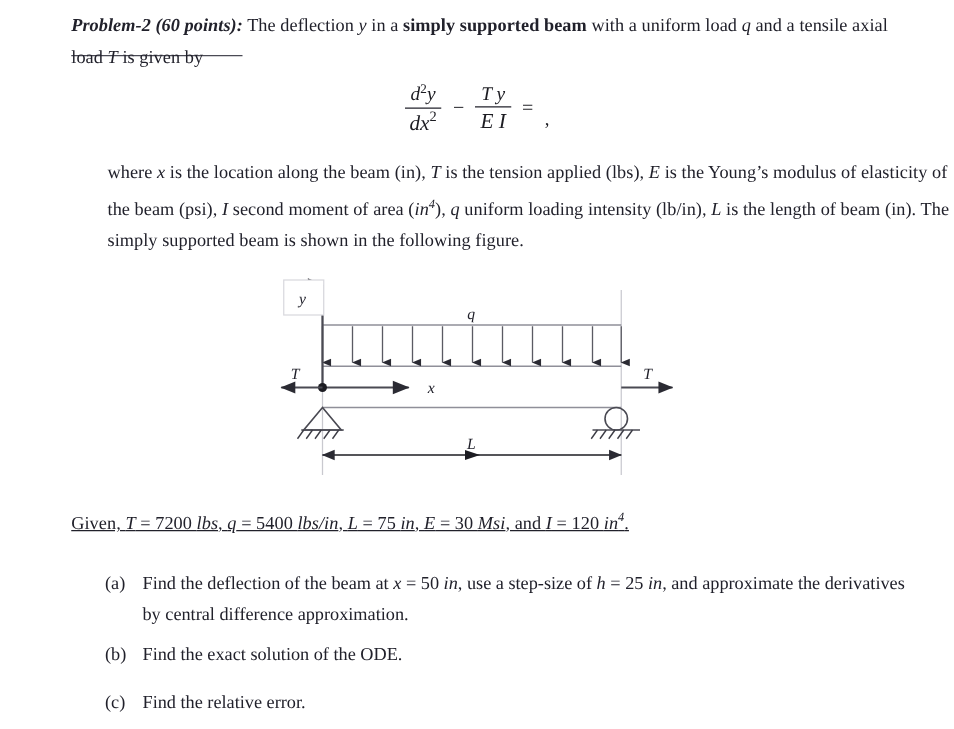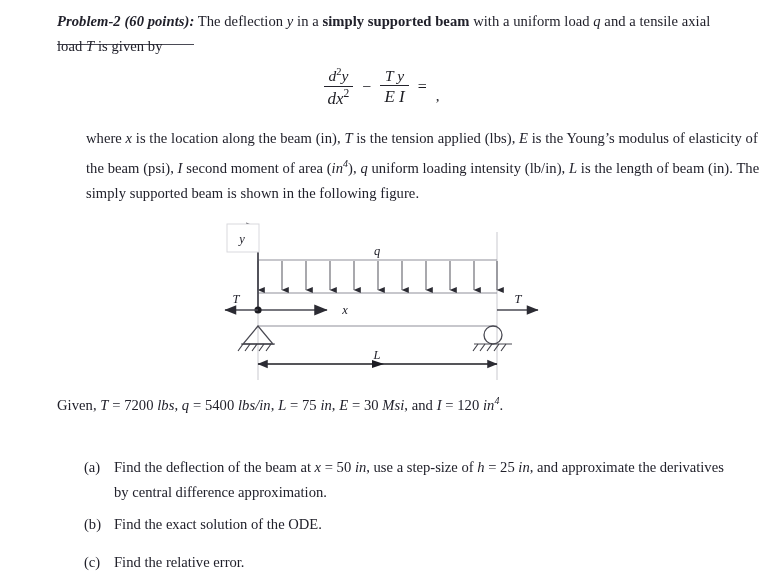--- a/index.html
+++ b/index.html
@@ -83,22 +83,23 @@
   
   #figure {
     position: absolute;
     left: 205px;
     top: 214px;
     width: 345px;
     height: 168px;
   }
   .given-para {
     left: 57px;
-    top: 388px;
+    top: 402px;
     width: 690px;
+    text-decoration: underline;
   }
   .item {
     position: absolute;
     font-size: 14.6px;
     line-height: 25px;
     color: #21212b;
   }
   .item .lbl {
     position: absolute;
     left: 0;

